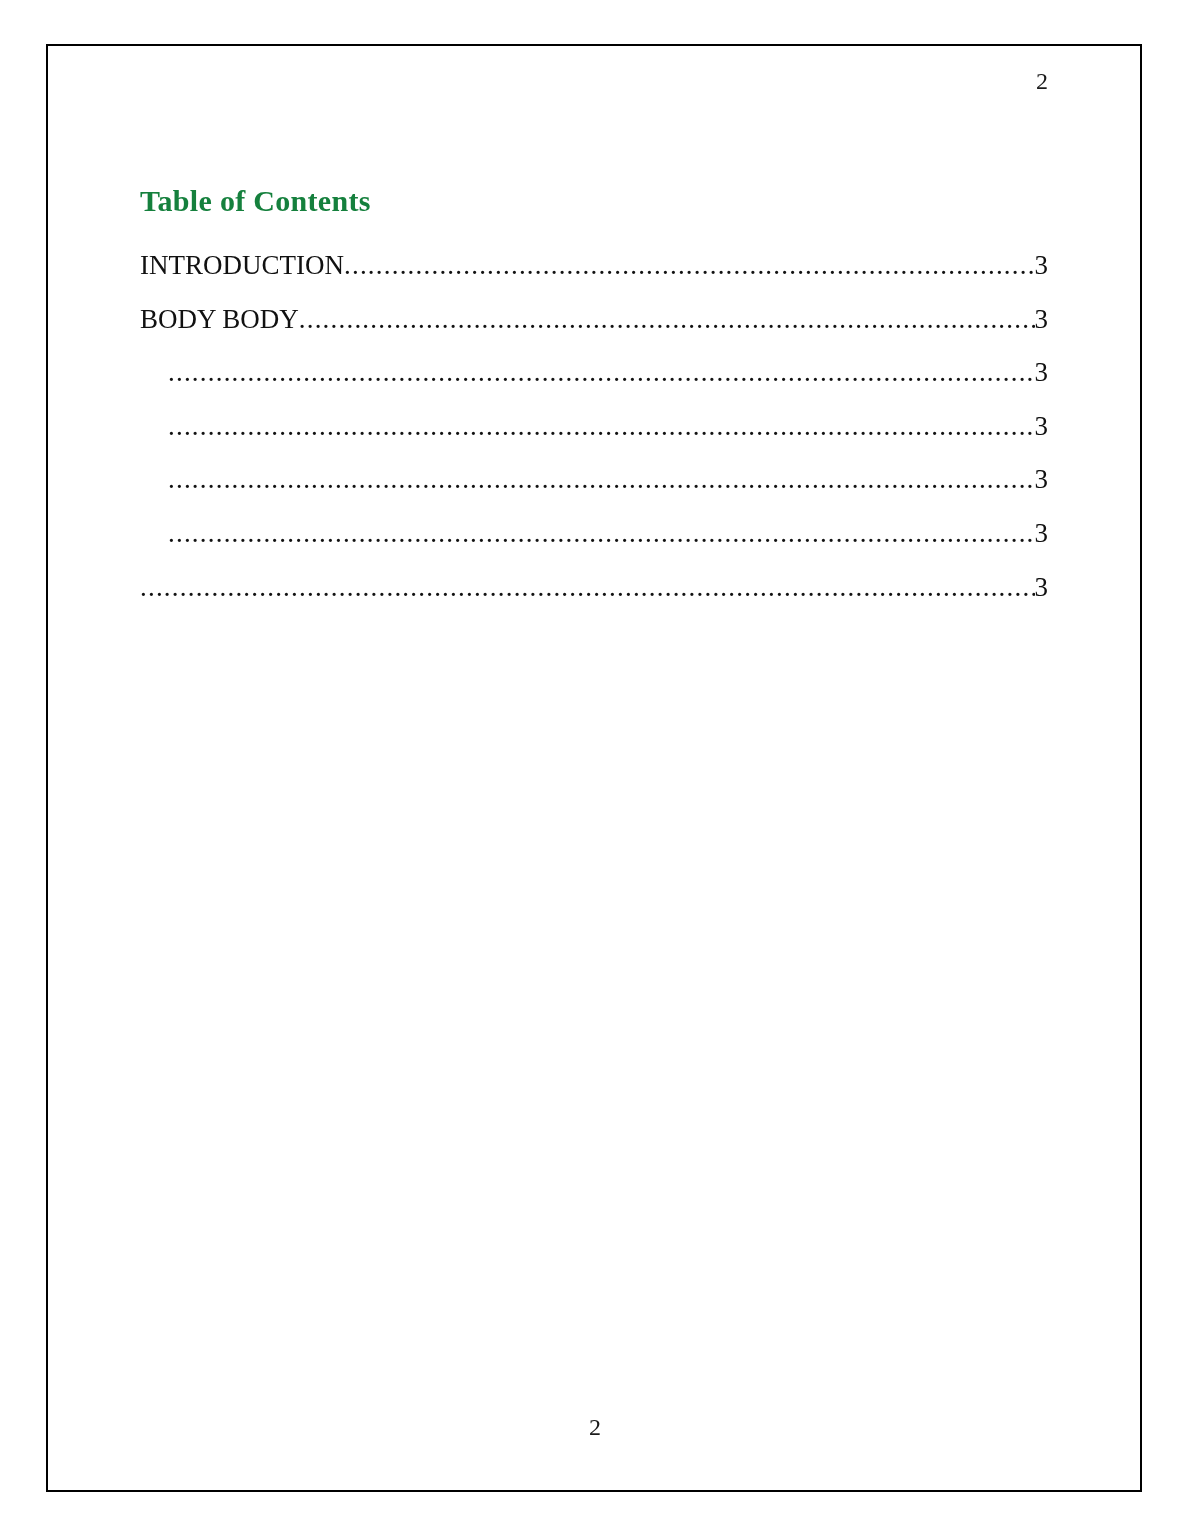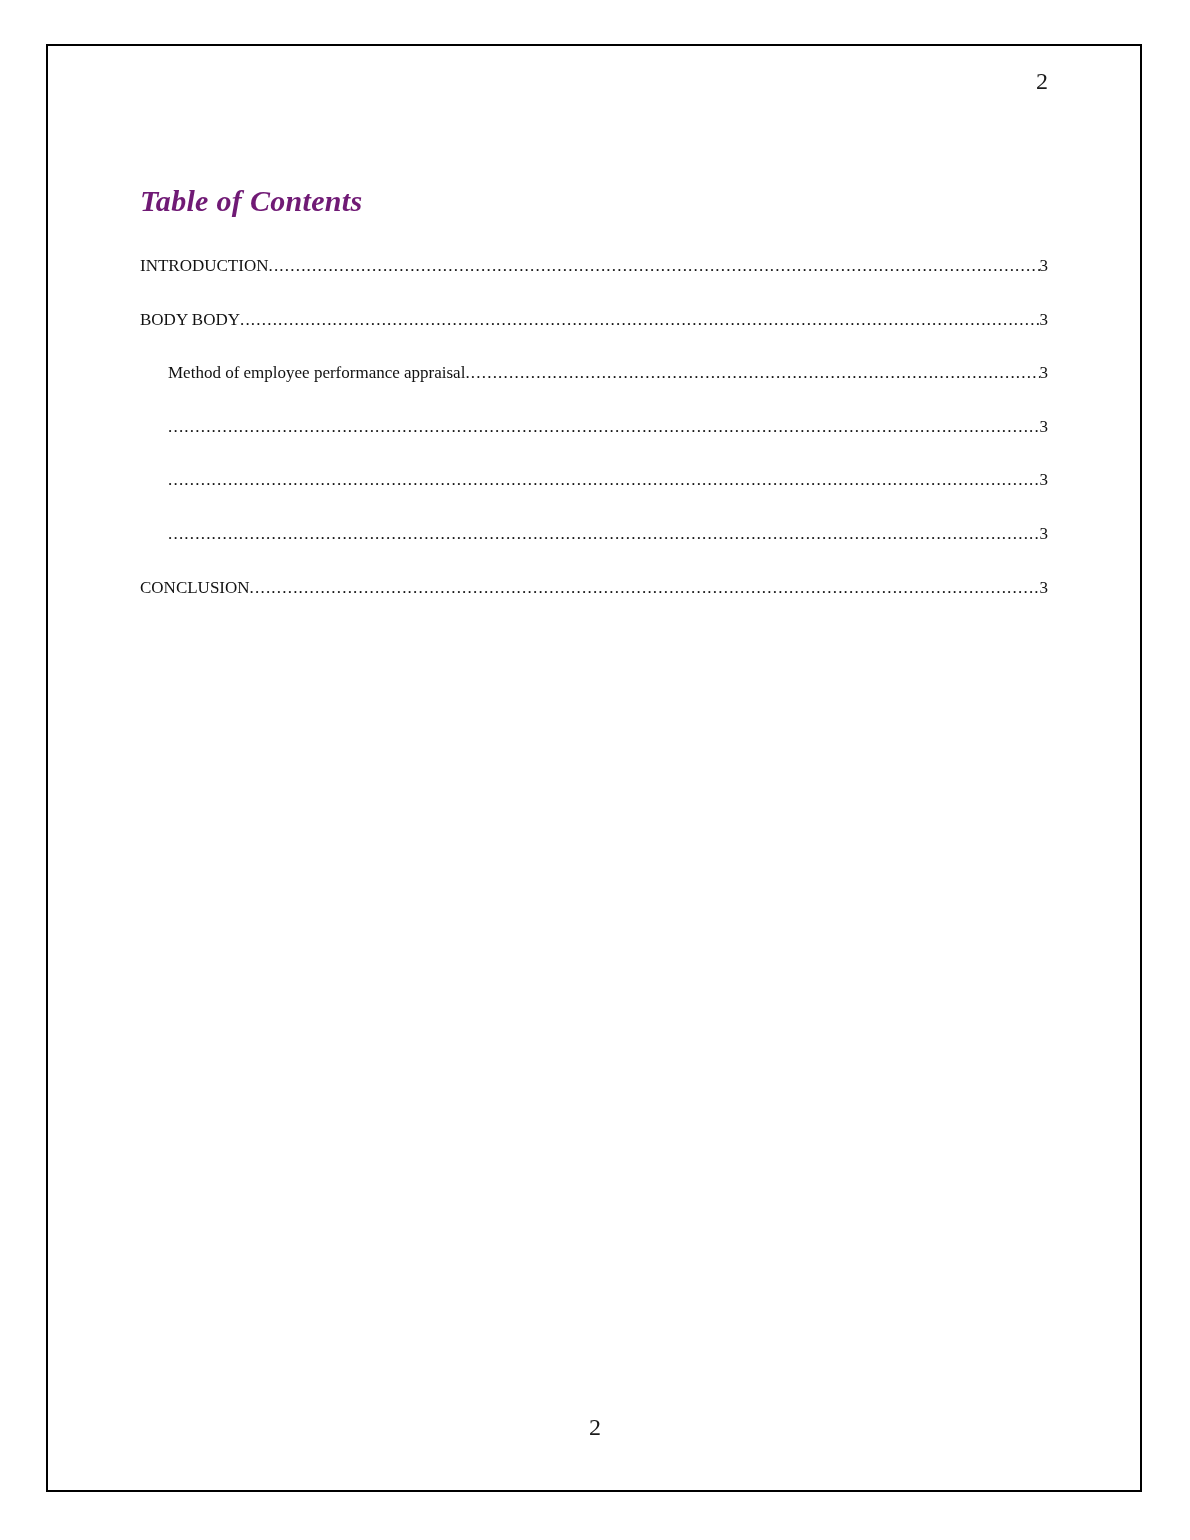--- a/index.html
+++ b/index.html
@@ -52,21 +52,21 @@
     position: absolute;
     left: 140px;
     right: 142px;
     top: 239px;
   }
   .toc-line {
     display: flex;
     align-items: baseline;
     height: 53.6px;
     line-height: 53.6px;
-    font-size: 17px;
+    font-size: 27px;
     white-space: nowrap;
   }
   .toc-line.indent { padding-left: 28px; }
   .toc-label { flex: 0 0 auto; }
   .toc-dots {
     flex: 1 1 auto;
     min-width: 0;
     overflow: hidden;
     white-space: nowrap;
     letter-spacing: 1.2px;
@@ -97,38 +97,37 @@
 </style>
 </head>
 <body>
 
 <div class="page">
 
   <div class="page-border"></div>
 
   <div class="header-pagenum">2</div>
 
-  <div class="toc-heading" style="color: #701a75; font-style: italic;">Table of Contents</div>
+  <div class="toc-heading" style="color: #15803d;">Table of Contents</div>
 
   <div class="toc">
 
     <div class="toc-line">
       <span class="toc-label">INTRODUCTION</span>
       <span class="toc-dots">............................................................................................................................................................................................................................................................................................................</span>
       <span class="toc-pagenum">3</span>
     </div>
 
     <div class="toc-line">
       <span class="toc-label">BODY BODY</span>
       <span class="toc-dots">............................................................................................................................................................................................................................................................................................................</span>
       <span class="toc-pagenum">3</span>
     </div>
 
     <div class="toc-line indent">
-      <span class="toc-label">Method of employee performance appraisal</span>
       <span class="toc-dots">............................................................................................................................................................................................................................................................................................................</span>
       <span class="toc-pagenum">3</span>
     </div>
 
     <div class="toc-line indent">
       <span class="toc-dots">............................................................................................................................................................................................................................................................................................................</span>
       <span class="toc-pagenum">3</span>
     </div>
 
     <div class="toc-line indent">
@@ -137,21 +136,20 @@
     </div>
 
     <div>
       <div class="toc-line indent">
         <span class="toc-dots">............................................................................................................................................................................................................................................................................................................</span>
         <span class="toc-pagenum">3</span>
       </div>
     </div>
 
     <div class="toc-line">
-      <span class="toc-label">CONCLUSION</span>
       <span class="toc-dots">............................................................................................................................................................................................................................................................................................................</span>
       <span class="toc-pagenum">3</span>
     </div>
 
   </div>
 
   <div class="footer-pagenum">2</div>
 
 </div>
 

